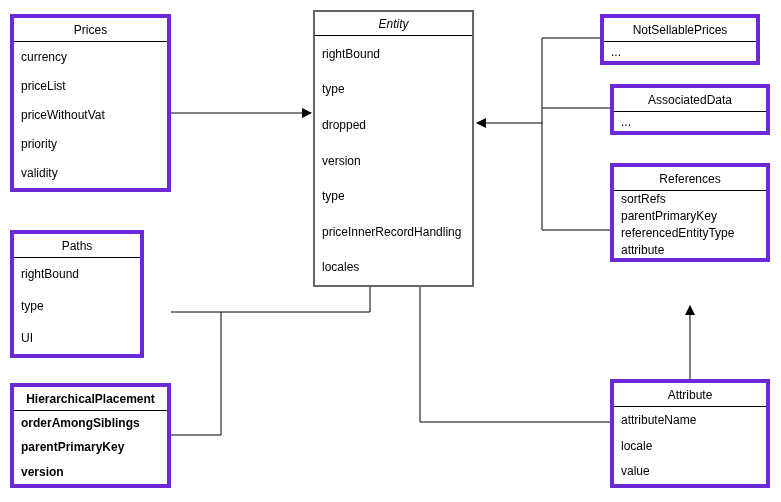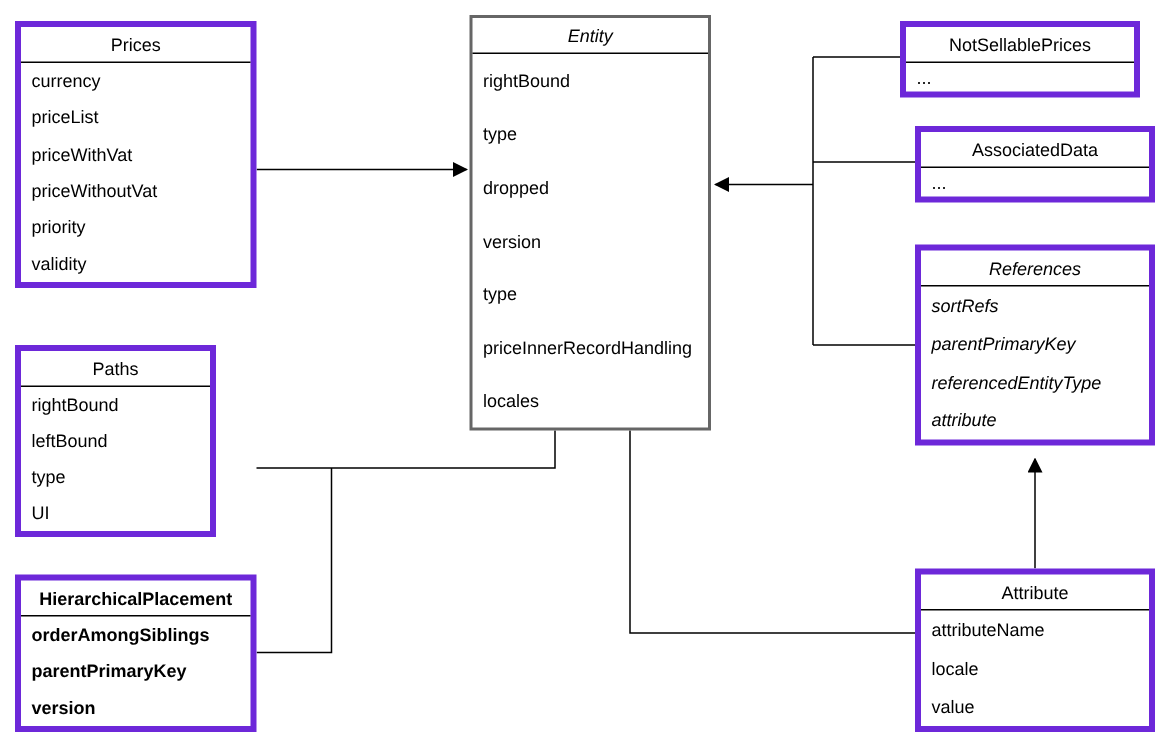--- a/index.html
+++ b/index.html
@@ -69,32 +69,30 @@
     <path d="M610,422 L420,422 L420,231" stroke="#000000" stroke-width="1" fill="none" marker-end="url(#arrow)"></path>
 
     <path d="M690,379 L690,306" stroke="#000000" stroke-width="1" fill="none" marker-end="url(#arrow)"></path>
   </svg>
 
   <div class="box" style="left:10px;top:14px;width:161px;height:178px;">
     <div class="box-title">Prices</div>
     <div class="box-rows">
       <div class="box-row">currency</div>
       <div class="box-row">priceList</div>
-      <div class="box-row">priceWithVat</div>
       <div class="box-row">priceWithoutVat</div>
       <div class="box-row">priority</div>
       <div class="box-row">validity</div>
     </div>
   </div>
 
   <div class="box" style="left:10px;top:230px;width:134px;height:128px;">
     <div class="box-title">Paths</div>
     <div class="box-rows">
       <div class="box-row">rightBound</div>
-      <div class="box-row">leftBound</div>
       <div class="box-row">type</div>
       <div class="box-row">UI</div>
     </div>
   </div>
 
   <div class="box" style="left:10px;top:383px;width:161px;height:105px;font-weight:bold;">
     <div class="box-title">HierarchicalPlacement</div>
     <div class="box-rows">
       <div class="box-row">orderAmongSiblings</div>
       <div class="box-row">parentPrimaryKey</div>
@@ -122,21 +120,21 @@
     </div>
   </div>
 
   <div class="box" style="left:610px;top:84px;width:160px;height:51px;">
     <div class="box-title">AssociatedData</div>
     <div class="box-rows">
       <div class="box-row">...</div>
     </div>
   </div>
 
-  <div class="box" style="left:610px;top:163px;width:160px;height:134px;font-style:italic;">
+  <div class="box" style="left:610px;top:163px;width:160px;height:99px;">
     <div class="box-title">References</div>
     <div class="box-rows">
       <div class="box-row">sortRefs</div>
       <div class="box-row">parentPrimaryKey</div>
       <div class="box-row">referencedEntityType</div>
       <div class="box-row">attribute</div>
     </div>
   </div>
 
   <div class="box" style="left:610px;top:379px;width:160px;height:109px;">

